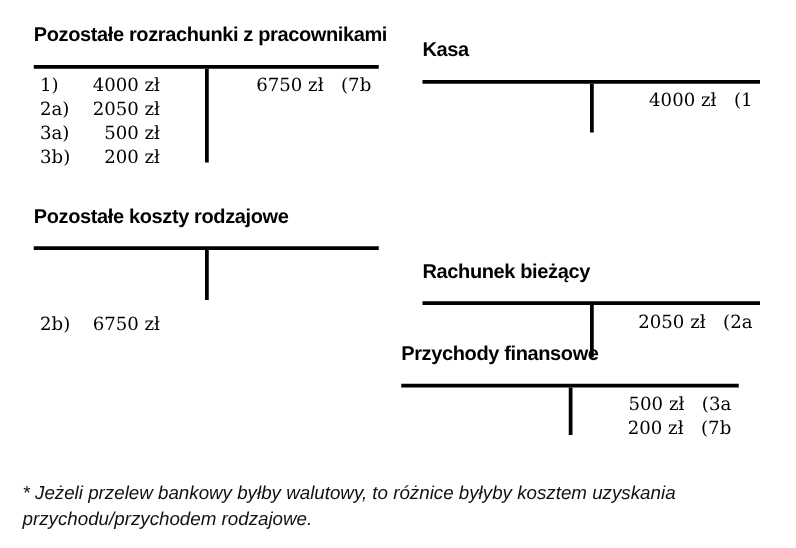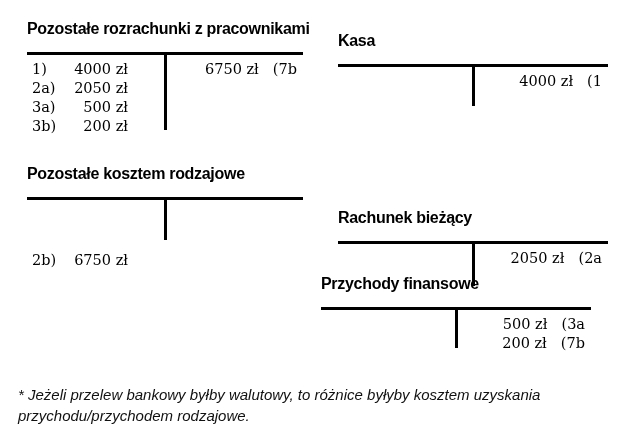--- a/index.html
+++ b/index.html
@@ -76,21 +76,21 @@
       <div class="col col-credits" style="width:136px;">
         <div class="entry credit-entry">
           <span class="amt">4000 zł</span>
           <span class="ref">(1</span>
         </div>
       </div>
     </div>
   </section>
 
   <section class="taccount" style="left:27px; top:165px; width:276px;">
-    <div class="acc-title">Pozostałe kosztem rodzajowe</div>
+    <div class="acc-title">Pozostałe koszty rodzajowe</div>
     <div class="acc-body" style="height:42px;">
       <div class="vline" style="left:137px; height:40px;"></div>
       <div class="col col-debits" style="width:137px;margin-top:46px;">
         <div class="entry debit-entry">
           <span class="ref">2b)</span>
           <span class="amt">6750 zł</span>
         </div>
       </div>
     </div>
   </section>

